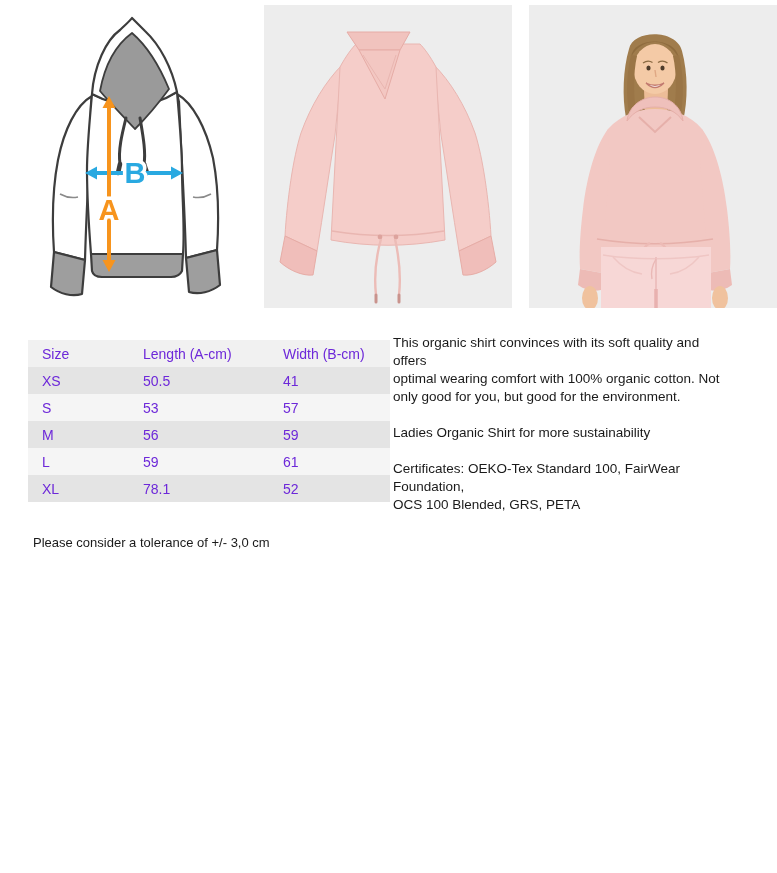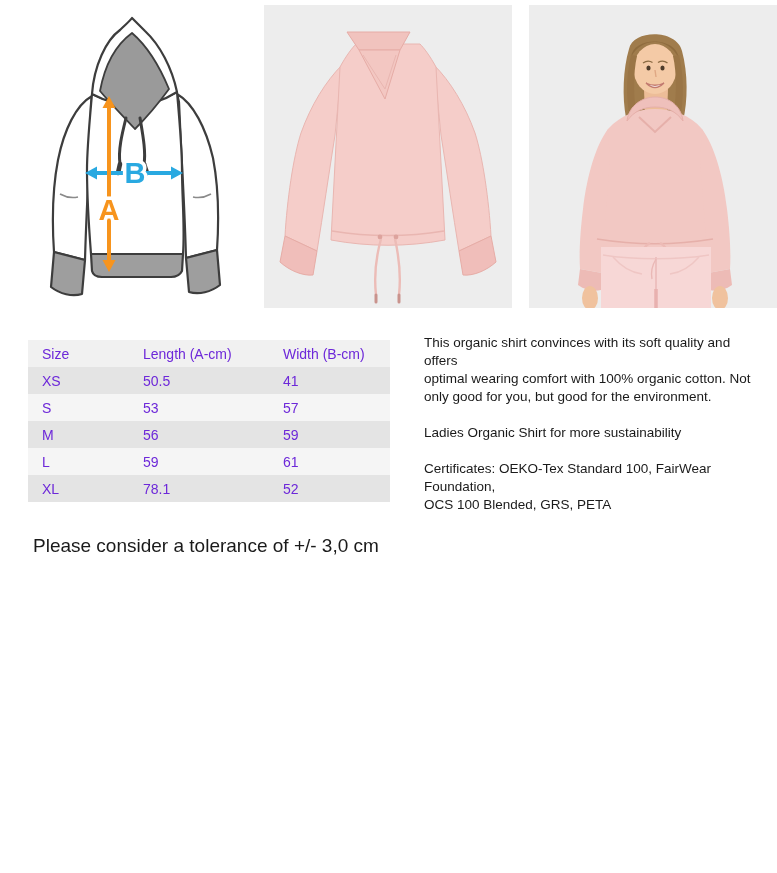--- a/index.html
+++ b/index.html
@@ -24,25 +24,25 @@
   table.size-table th {
     font-weight:normal; text-align:left; background:#f1f1f1; height:27px; padding:0;
   }
   table.size-table td { height:27px; padding:0; }
   table.size-table th:first-child, table.size-table td:first-child { padding-left:14px; }
   table.size-table tbody tr:nth-child(odd)  td { background:#e4e4e4; }
   table.size-table tbody tr:nth-child(even) td { background:#f5f5f5; }
 
   .tolerance-note {
     position:absolute; left:33px; top:535px;
-    font-size:19px; color:#1a1a1a;
+    font-size:13px; color:#1a1a1a;
   }
 
   .description {
-    position:absolute; left:424px; top:334px; width:330px;
+    position:absolute; left:393px; top:334px; width:330px;
     font-size:13.5px; line-height:18px; color:#1a1a1a;
   }
   .description .para { white-space:pre-line; margin:0 0 18px 0; }
 
   .arrow-label {
     font-family:"Liberation Sans", sans-serif; font-weight:bold; font-size:29px;
     paint-order:stroke; stroke:#ffffff; stroke-width:7px; stroke-linejoin:round;
     text-anchor:middle;
   }
 </style>

